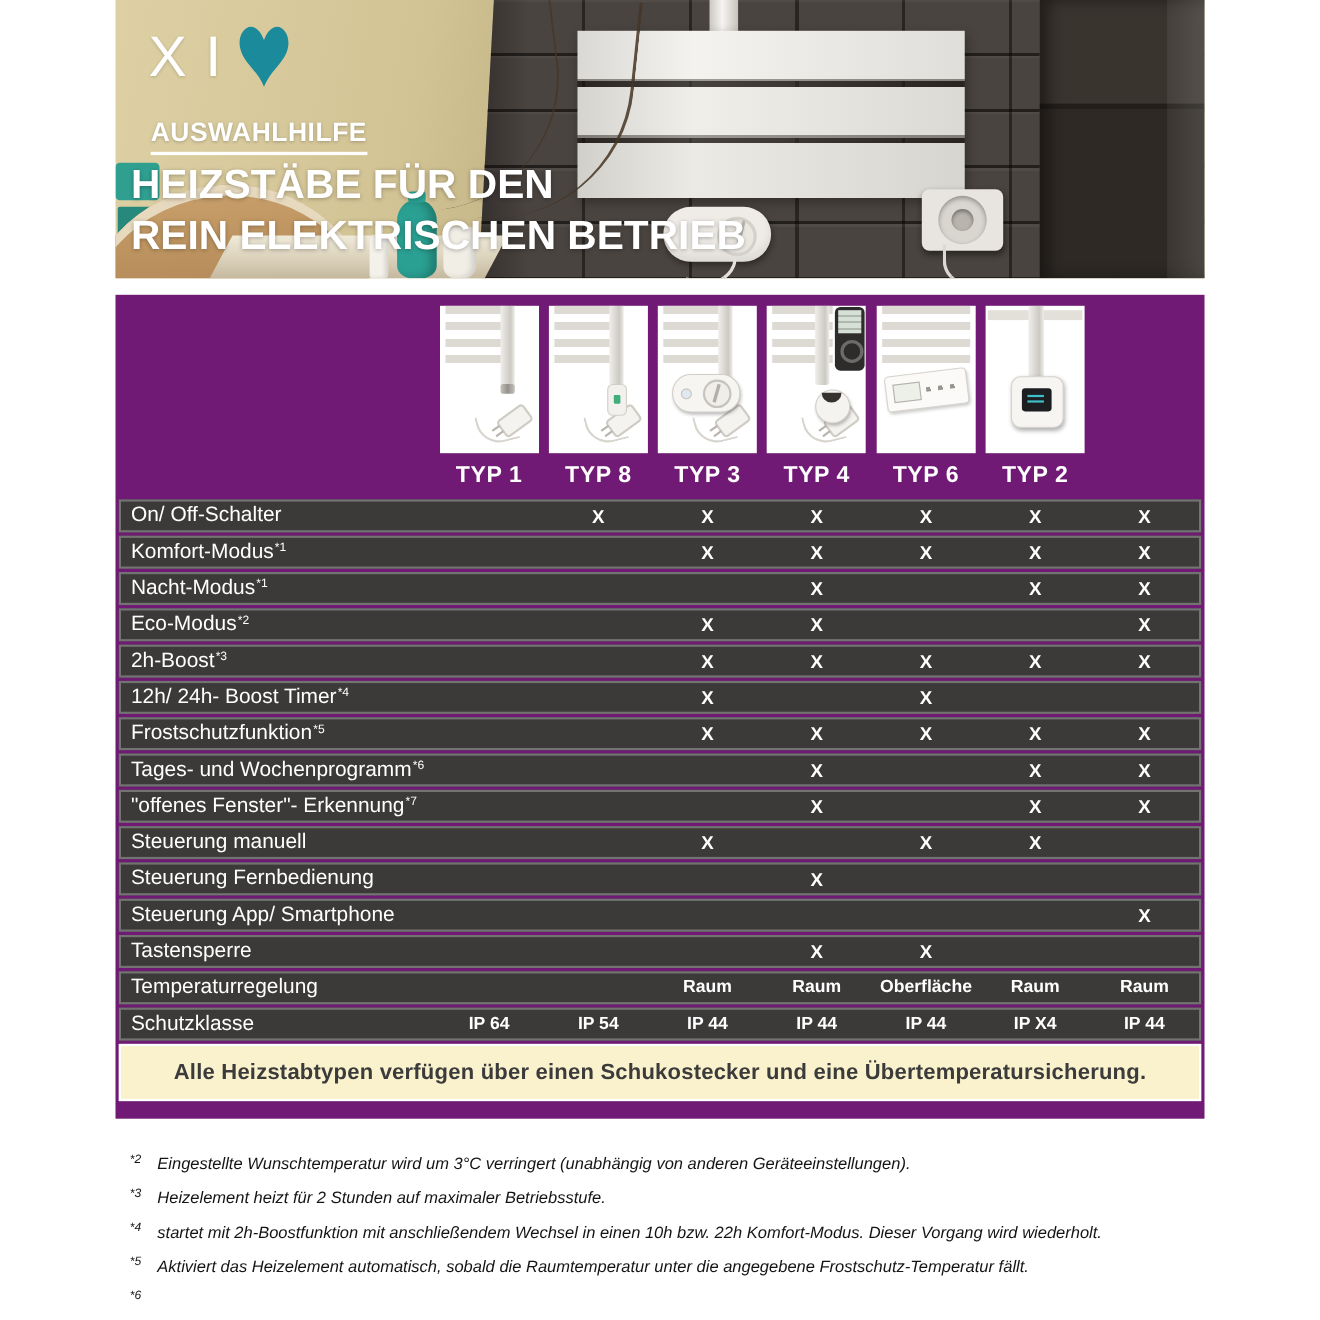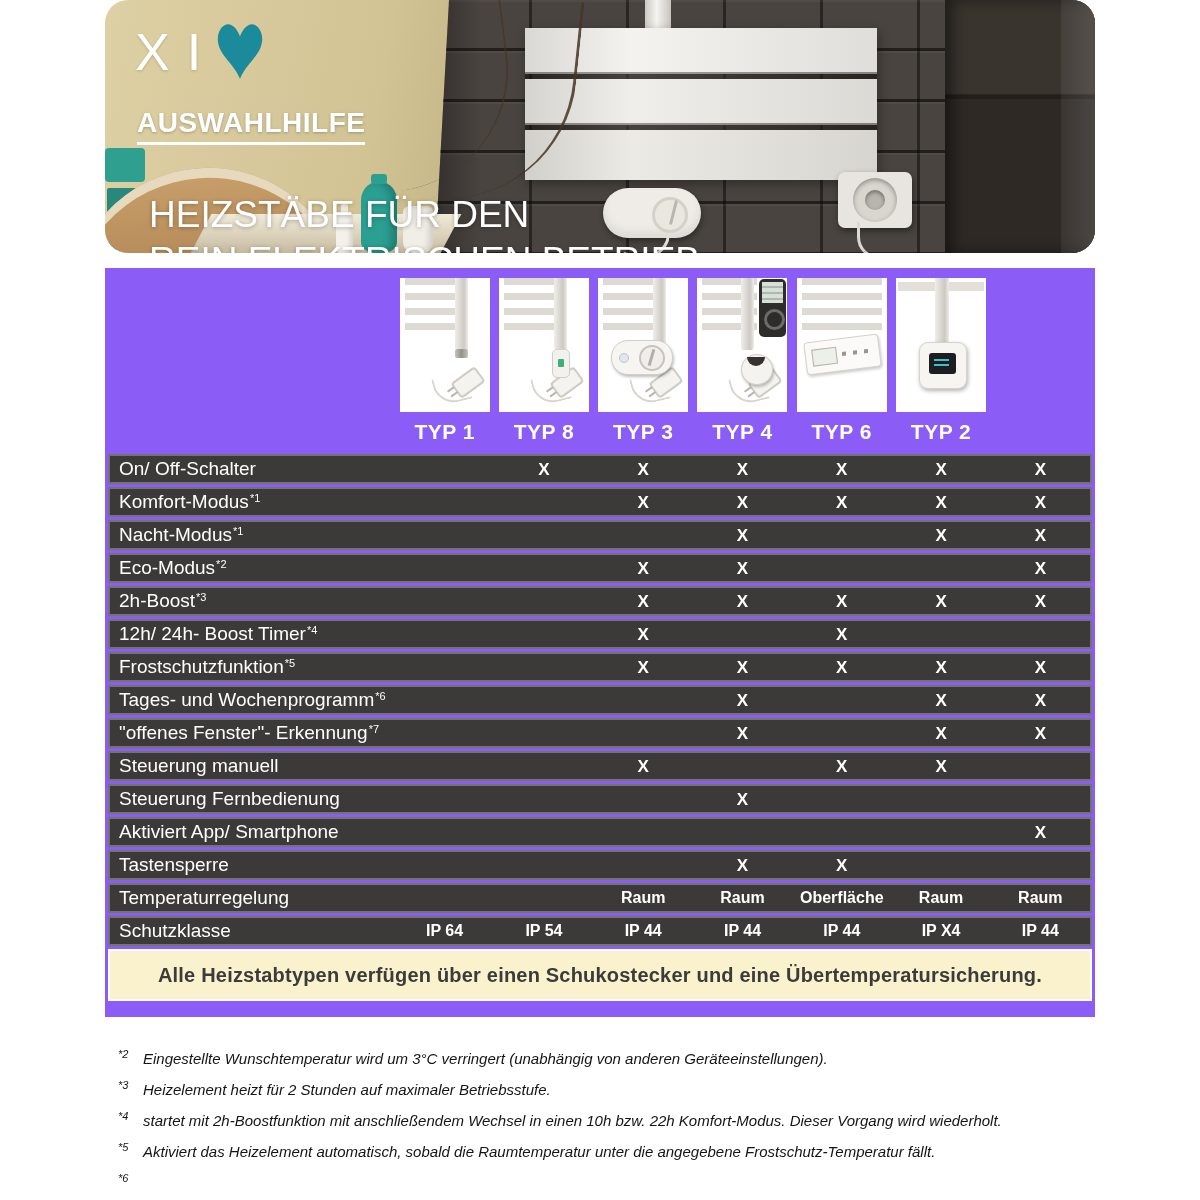--- a/index.html
+++ b/index.html
@@ -6,21 +6,20 @@
   body{
     width:1200px;height:1200px;
     background:#ffffff;
     font-family:"Liberation Sans", sans-serif;
     position:relative;overflow:hidden;
   }
   
   .hero{
     position:relative;width:990px;height:253px;margin:0 auto;overflow:hidden;
     background:linear-gradient(100deg,#ddd0a4 0%,#d2c394 28%,#bdae81 44%,#b0a177 55%);
-    border-radius:23px;
   }
   .tiles{
     position:absolute;top:0;bottom:0;left:330px;right:0;
     background:
       linear-gradient(90deg, rgba(0,0,0,.30), rgba(0,0,0,0) 46px),
       repeating-linear-gradient(to bottom, rgba(255,255,255,.04) 0 2px, transparent 2px 48px, rgba(8,6,4,.6) 48px 51px),
       repeating-linear-gradient(to right, transparent 0 94px, rgba(8,6,4,.5) 94px 97px),
       #4a4440;
     clip-path:polygon(14px 0, 100% 0, 100% 100%, 0 100%);
   }
@@ -79,28 +78,28 @@
   .jug{position:absolute;left:298px;top:206px;width:30px;height:47px;background:#f1eee6;
     border-radius:6px 6px 11px 11px;box-shadow:inset -4px 0 6px rgba(0,0,0,.14);}
   .branch{position:absolute;left:316px;top:-6px;width:150px;height:210px;
     border-right:3px solid #463524;border-radius:0 0 130px 0;transform:rotate(6deg);opacity:.85;}
   .branch.b2{left:284px;width:120px;height:190px;border-right-width:2px;transform:rotate(-7deg);opacity:.7;}
 
   .hero-content{position:absolute;left:0;top:0;width:100%;height:100%;}
   .logo{position:absolute;left:30px;top:18px;display:flex;align-items:center;color:#fff;
     font-size:52px;letter-spacing:17px;text-shadow:0 1px 3px rgba(0,0,0,.18);}
   .logo .mark{width:56px;height:62px;margin:0 4px 6px -6px;}
-  .eyebrow{position:absolute;left:32px;top:107px;font-size:28px;font-weight:bold;color:#fff;
+  .eyebrow{position:absolute;left:32px;top:107px;font-size:24px;font-weight:bold;color:#fff;
     letter-spacing:.5px;border-bottom:3px solid #fff;padding-bottom:3px;text-shadow:0 1px 3px rgba(0,0,0,.25);}
-  .hero-title{position:absolute;left:44px;top:145px;font-size:37px;font-weight:normal;color:#fff;
-    line-height:46px;text-shadow:0 1px 4px rgba(0,0,0,.3);margin-top:47px;}
+  .hero-title{position:absolute;left:14px;top:145px;font-size:37px;font-weight:bold;color:#fff;
+    line-height:46px;text-shadow:0 1px 4px rgba(0,0,0,.3);}
 
   
   .panel{
-    width:990px;margin:15px auto 0 auto;background:#8b5cf6;
+    width:990px;margin:15px auto 0 auto;background:#701a75;
     padding:10px 3px 16px 3px;box-sizing:border-box;
   }
   .product-header{display:grid;grid-template-columns:285px repeat(7,1fr);padding:0 2px;}
   .pcol{display:flex;flex-direction:column;align-items:center;}
   .pbox{position:relative;width:90px;height:134px;background:#fff;overflow:hidden;}
   .plabel{margin-top:8px;height:26px;color:#fff;font-weight:bold;font-size:21px;letter-spacing:.5px;}
   
   .rungs{position:absolute;left:5px;top:0;width:55px;height:58px;
     background:repeating-linear-gradient(to bottom,#ddd9d3 0 7px,#fff 7px 15px);}
   .tube{position:absolute;left:55px;top:0;width:13px;height:72px;
@@ -378,21 +377,21 @@
         <div class="rlabel"><span>Steuerung Fernbedienung</span></div>
         <div class="cell"></div>
         <div class="cell"></div>
         <div class="cell"></div>
         <div class="cell"><span>X</span></div>
         <div class="cell"></div>
         <div class="cell"></div>
         <div class="cell"></div>
       </div>
       <div class="frow">
-        <div class="rlabel"><span>Aktiviert App/ Smartphone</span></div>
+        <div class="rlabel"><span>Steuerung App/ Smartphone</span></div>
         <div class="cell"></div>
         <div class="cell"></div>
         <div class="cell"></div>
         <div class="cell"></div>
         <div class="cell"></div>
         <div class="cell"></div>
         <div class="cell"><span>X</span></div>
       </div>
       <div class="frow">
         <div class="rlabel"><span>Tastensperre</span></div>

